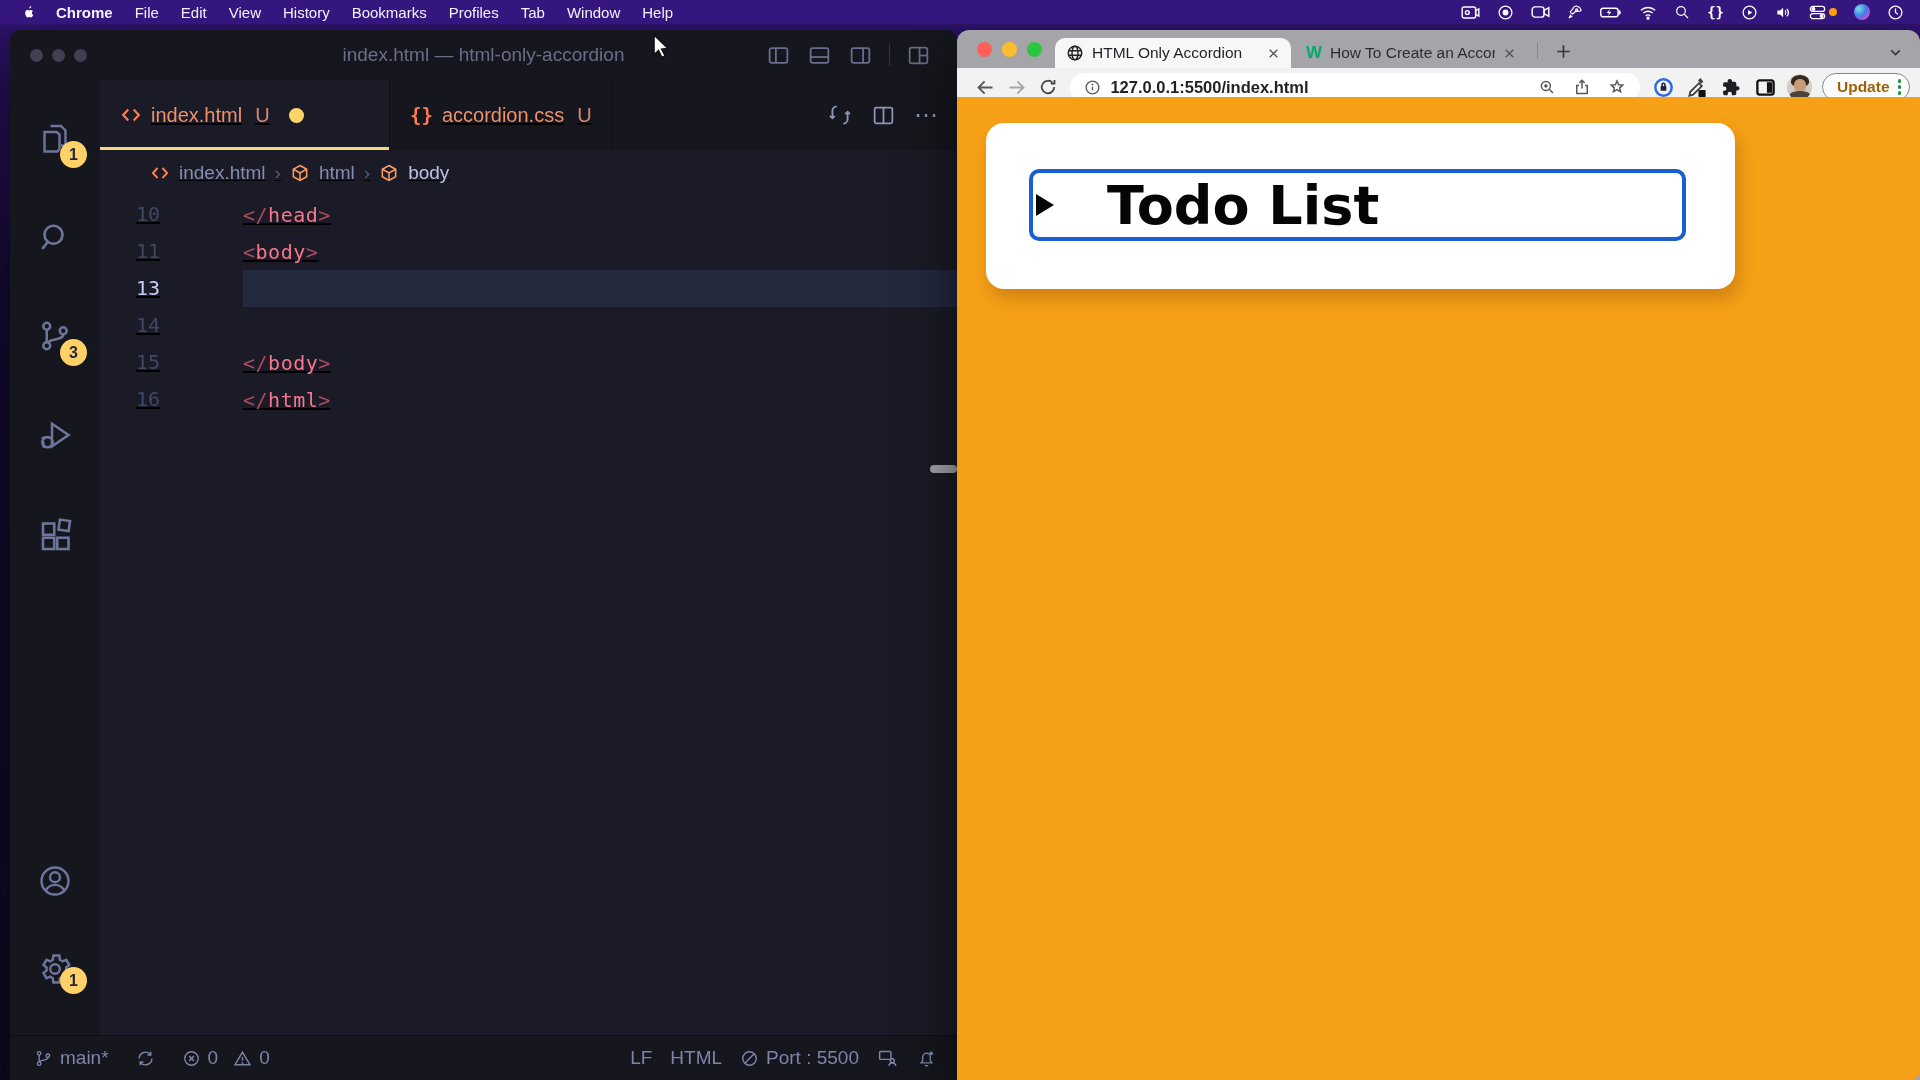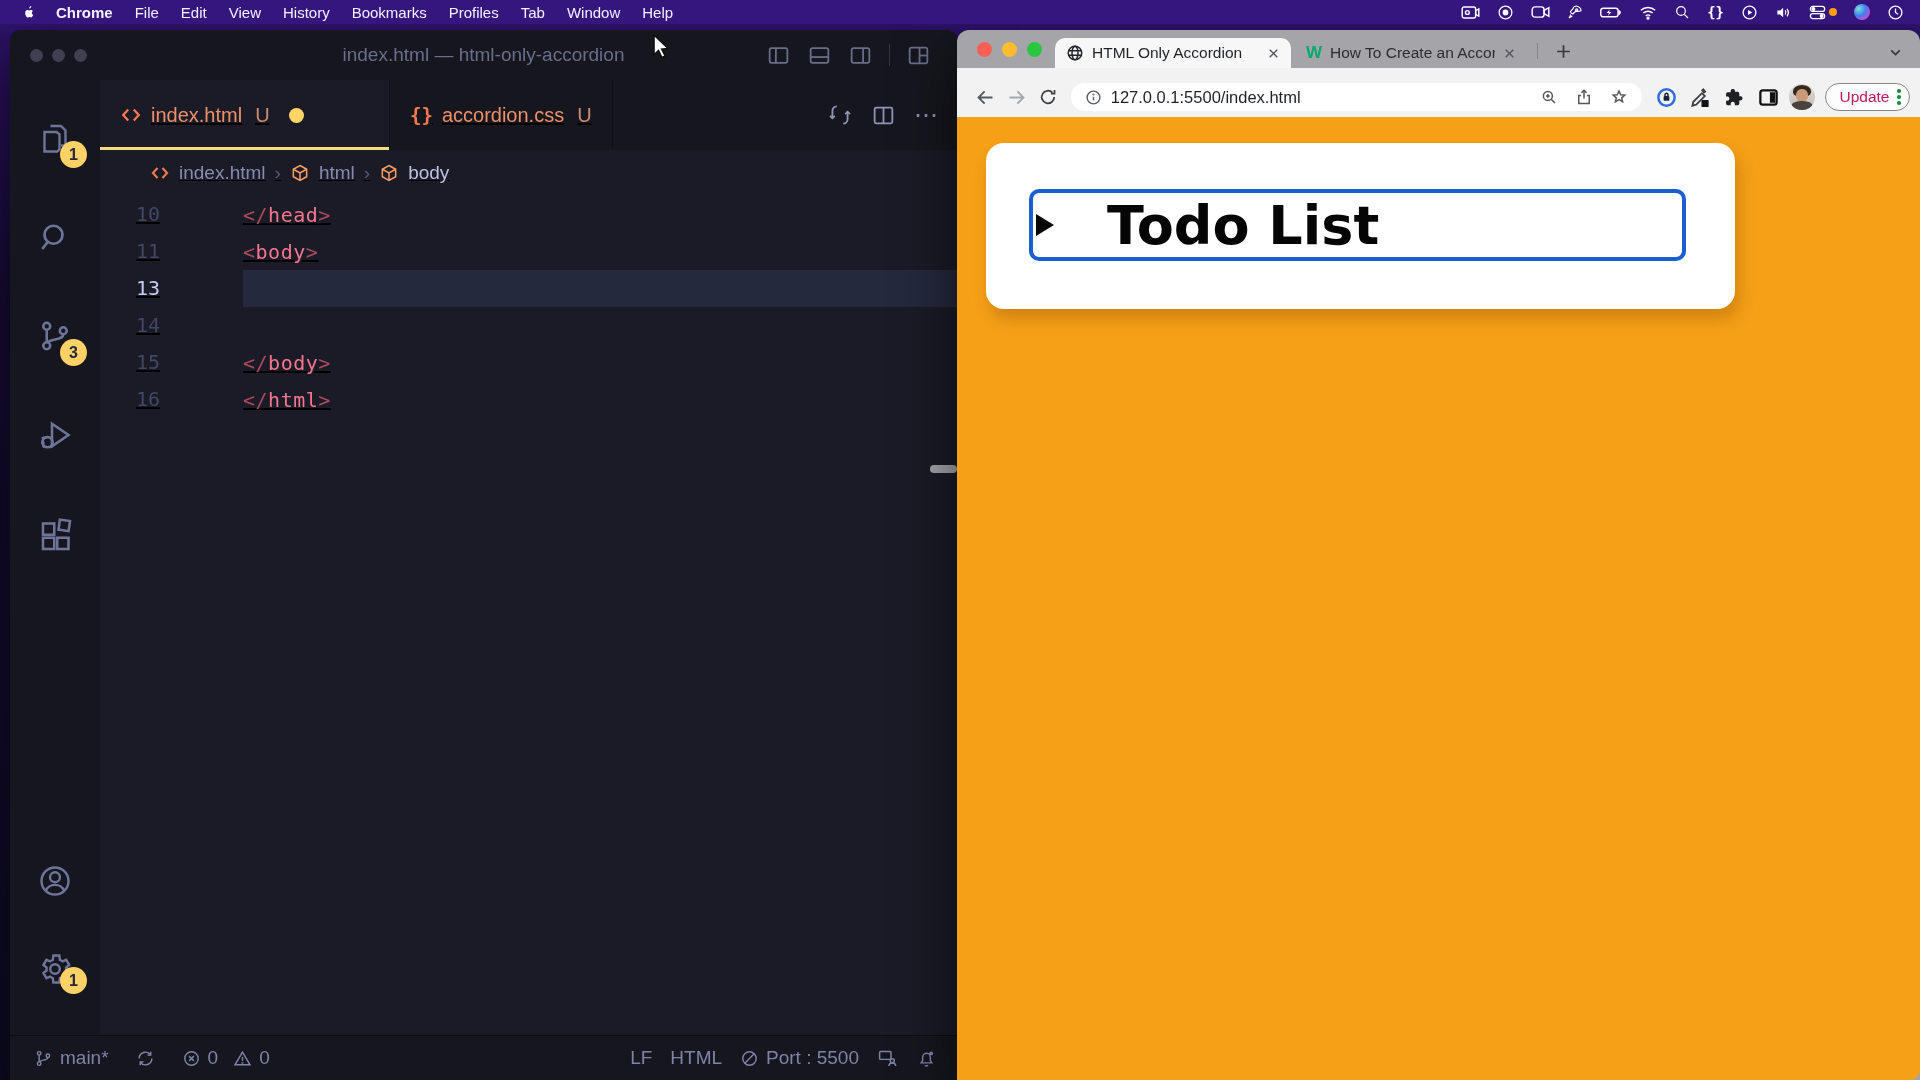--- a/index.html
+++ b/index.html
@@ -83,36 +83,36 @@
   .ctab { position:absolute; bottom:0; height:30px; border-radius:10px 10px 0 0; display:flex; align-items:center;
     padding:0 11px; gap:8px; font-size:15.5px; }
   .ctab.active { left:98px; width:236px; background:#f7f7f8; color:#1f2124; }
   .ctab.inactive { left:338px; width:232px; color:#2c2d31; }
   .ctab .close { margin-left:auto; color:#54575d; }
   .w-letter { color:#04aa6d; font-weight:700; font-size:17px; }
   .strip-divider { position:absolute; left:580px; bottom:9px; width:1px; height:16px; background:#85858b; }
   .newtab { position:absolute; left:592px; bottom:3px; width:28px; height:28px; display:flex; align-items:center; justify-content:center; color:#37393e; }
   .tabsearch { position:absolute; right:16px; bottom:7px; color:#37393e; }
 
-  .cr-toolbar { height:49px; background:#f2f2f3; display:flex; align-items:center; padding:9px 10px 0 16px; flex:none; }
+  .cr-toolbar { height:29px; background:#f2f2f3; display:flex; align-items:center; padding:9px 10px 0 16px; flex:none;font-weight:bold; }
   .nav-ic { display:flex; align-items:center; justify-content:center; width:26px; height:26px; color:#55585c; }
   .nav-ic.dim { color:#a4a8ad; }
   .url-pill { margin-left:10px; width:588px; height:28px; border-radius:14px; background:#ffffff;
     display:flex; align-items:center; padding:0 14px; gap:9px; }
   .url-text { color:#1f2125; font-size:16.5px; flex:1; white-space:nowrap; overflow:hidden; }
   .pill-icons { display:flex; align-items:center; gap:17px; color:#55585c; }
   .ext-icons { display:flex; align-items:center; gap:8px; margin-left:11px; }
   .ext { width:26px; height:26px; display:flex; align-items:center; justify-content:center; }
   .avatar { width:26px; height:26px; border-radius:50%; margin-left:8px; overflow:hidden; position:relative;
     background:linear-gradient(#ded9d2,#c4beb4); }
   .avatar .hair { position:absolute; left:4px; top:1px; width:18px; height:12px; border-radius:50% 50% 40% 40%; background:#35291f; }
   .avatar .face { position:absolute; left:7px; top:5px; width:12px; height:13px; border-radius:45%; background:#c89a77; }
   .avatar .body { position:absolute; left:2px; top:17px; width:22px; height:12px; border-radius:45% 45% 0 0; background:#4a423c; }
   .update-btn { margin-left:10px; height:28px; border:1.5px solid #85888b; border-radius:14px; background:#fdfdfd;
-    display:flex; align-items:center; padding:0 8px 0 14px; gap:8px; font-size:15.5px; color:#be185d; }
+    display:flex; align-items:center; padding:0 8px 0 14px; gap:8px; font-size:15.5px; color:#a16207; }
   .kebab { display:flex; flex-direction:column; gap:2.5px; }
   .kebab i { width:3.5px; height:3.5px; border-radius:50%; background:#1e8e3e; }
 
   .cr-page { flex:1; position:relative; border-radius:0 0 10px 0; }
   .card { position:absolute; left:29px; top:26px; width:749px; height:166px; background:#fff; border-radius:18px;
     box-shadow:4px 10px 16px rgba(125,66,0,.30); }
   .acc { position:absolute; left:43px; top:46px; width:657px; height:72px; background:#fff;
     border-radius:10px; display:flex; align-items:center; }
   .acc .marker { width:0; height:0; border-left:18px solid #050505; border-top:11px solid transparent;
     border-bottom:11px solid transparent; margin-left:3px; flex:none; }

